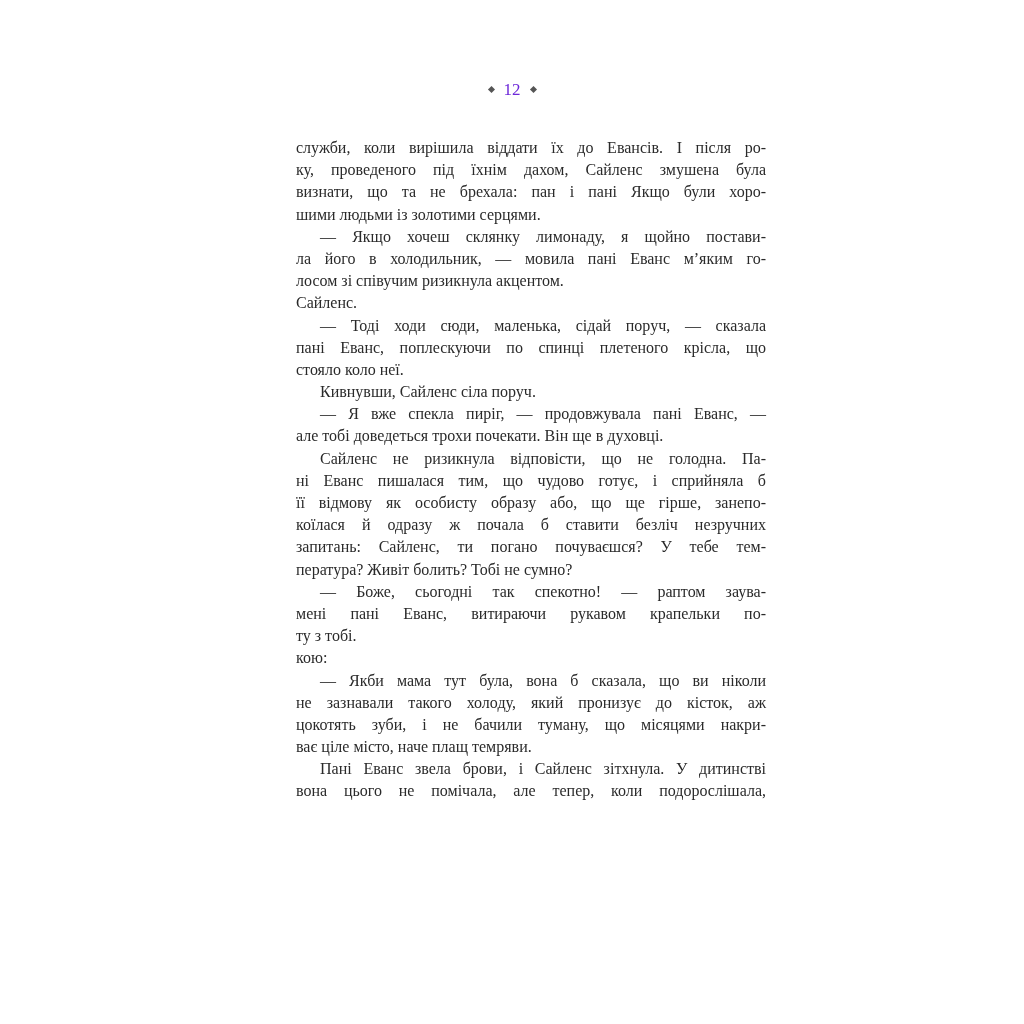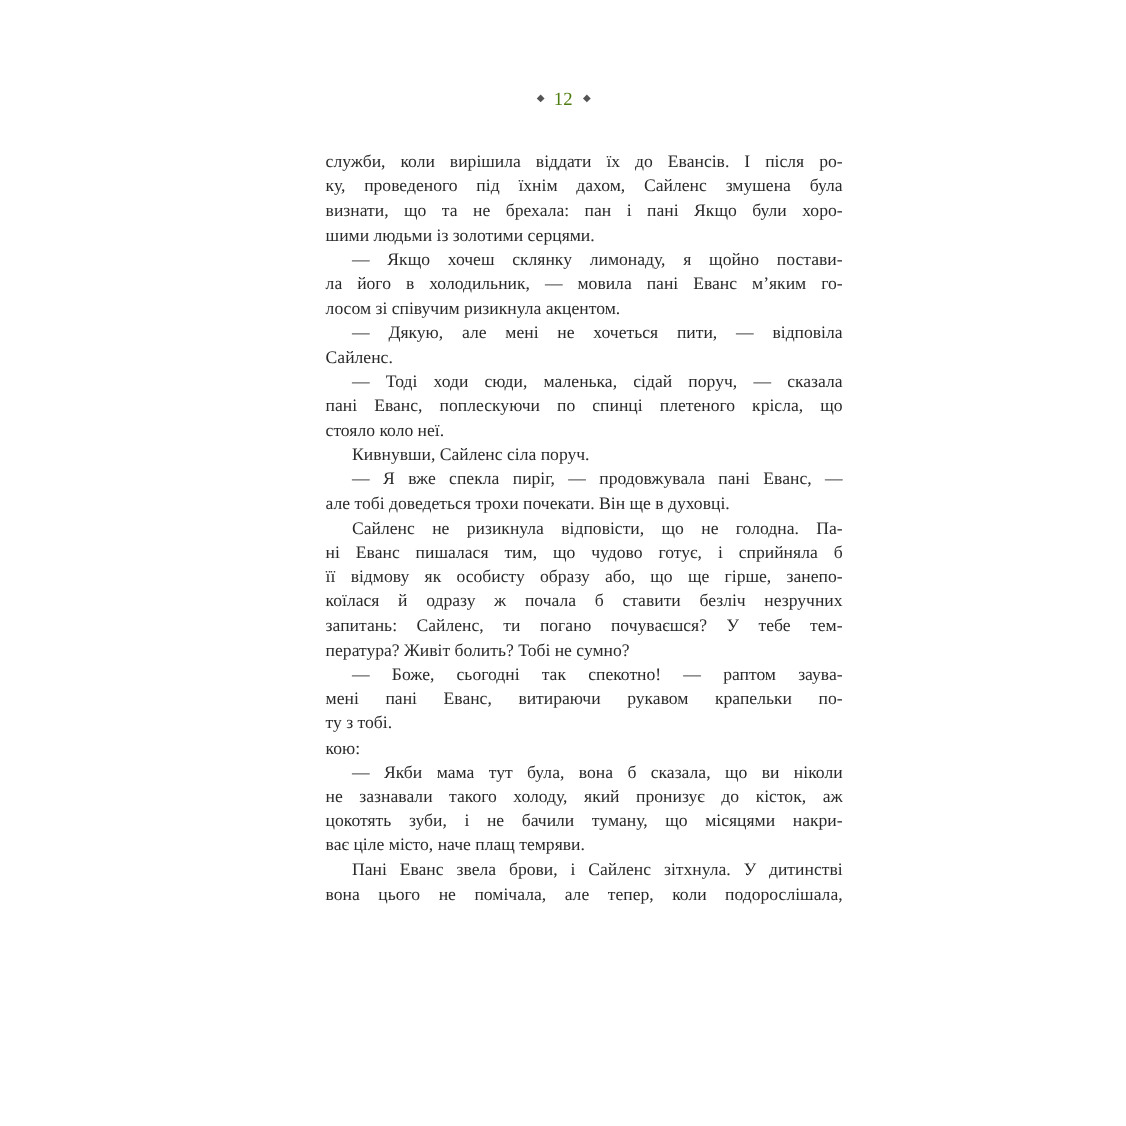--- a/index.html
+++ b/index.html
@@ -16,21 +16,21 @@
       color: #2a2a2a;
     }
     .folio {
       position: absolute;
       top: 80px;
       left: 0;
       width: 1024px;
       text-align: center;
       font-size: 17px;
       line-height: 20px;
-      color: #4d7c0f;
+      color: #6d28d9;
     }
     .folio .diamond {
       display: inline-block;
       width: 5px;
       height: 5px;
       background: #555;
       transform: rotate(45deg);
       vertical-align: middle;
       margin: 0 10px;
       position: relative;
@@ -71,21 +71,20 @@
       <span class="line">ку, проведеного під їхнім дахом, Сайленс змушена була</span>
       <span class="line">визнати, що та не брехала: пан і пані Якщо були хоро-</span>
       <span class="line last">шими людьми із золотими серцями.</span>
     </div>
     <div>
       <span class="line indent">— Якщо хочеш склянку лимонаду, я щойно постави-</span>
       <span class="line">ла його в холодильник, — мовила пані Еванс м’яким го-</span>
       <span class="line last">лосом зі співучим ризикнула акцентом.</span>
     </div>
     <div>
-      <span class="line indent">— Дякую, але мені не хочеться пити, — відповіла</span>
       <span class="line last">Сайленс.</span>
     </div>
     <div>
       <span class="line indent">— Тоді ходи сюди, маленька, сідай поруч, — сказала</span>
       <span class="line">пані Еванс, поплескуючи по спинці плетеного крісла, що</span>
       <span class="line last">стояло коло неї.</span>
     </div>
     <div>
       <span class="line indent last">Кивнувши, Сайленс сіла поруч.</span>
     </div>

